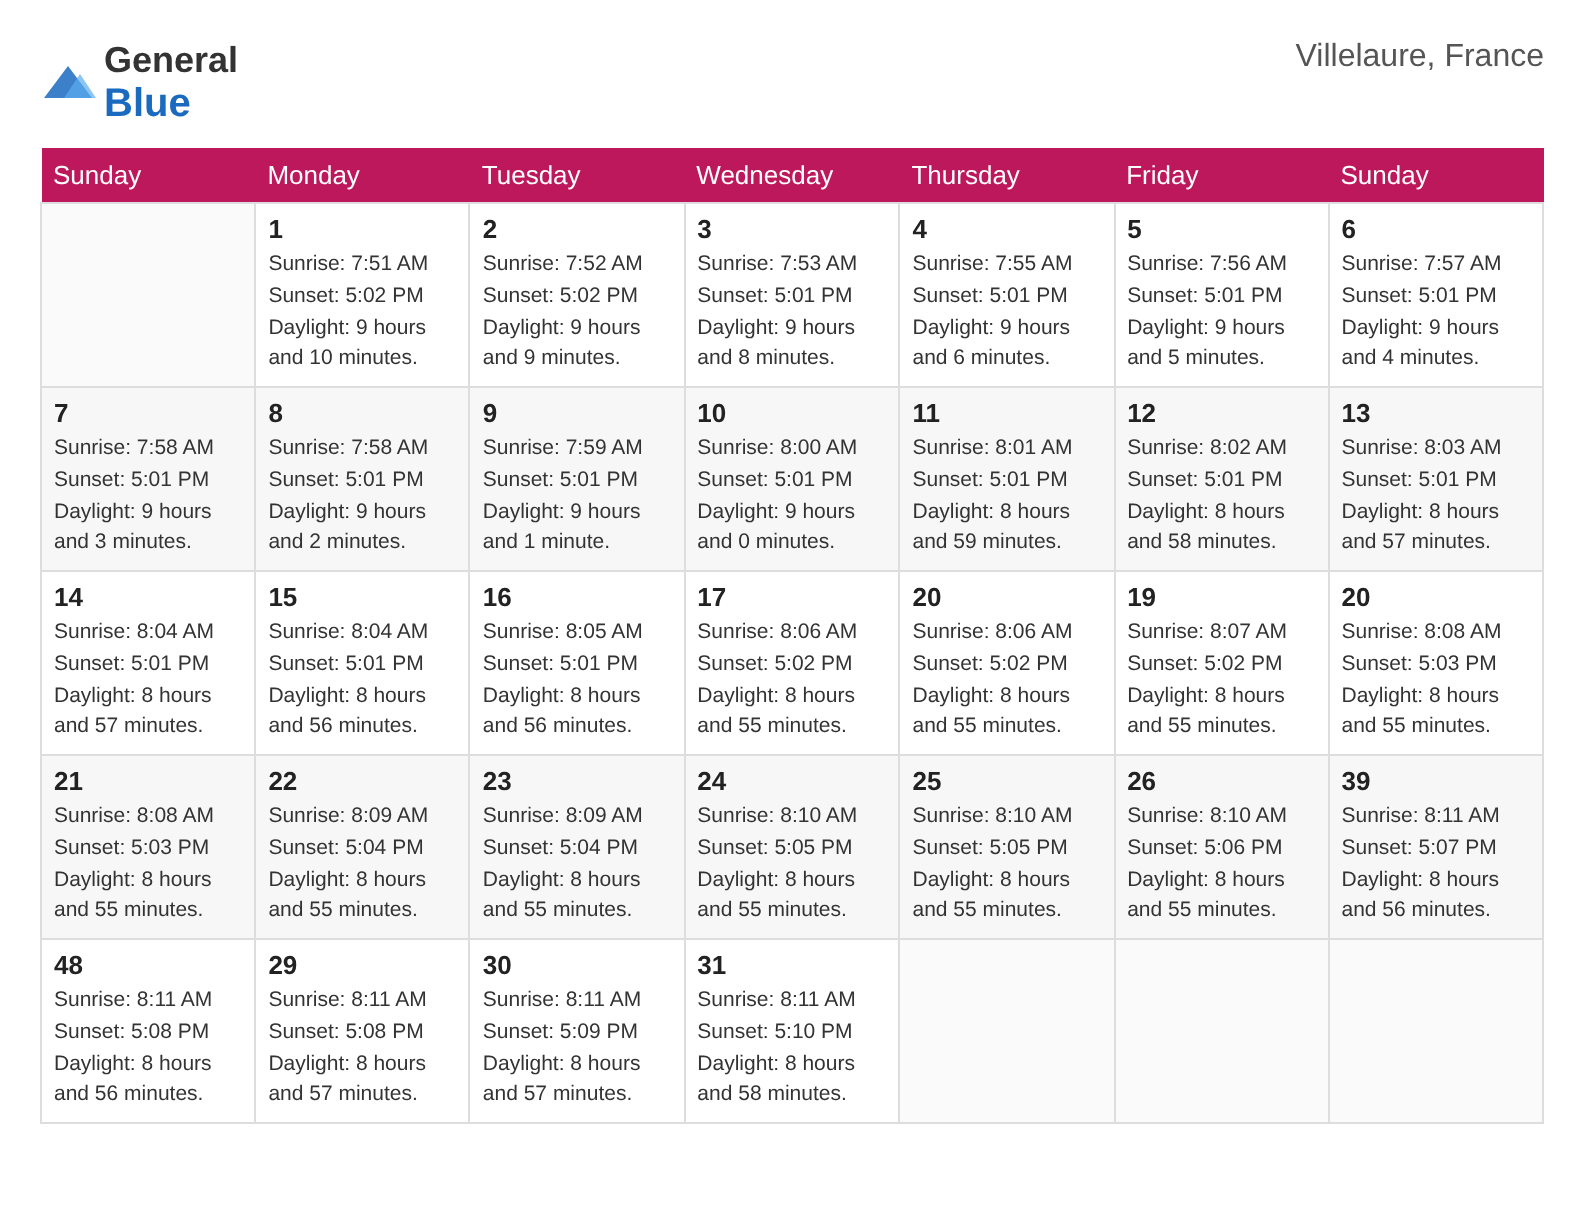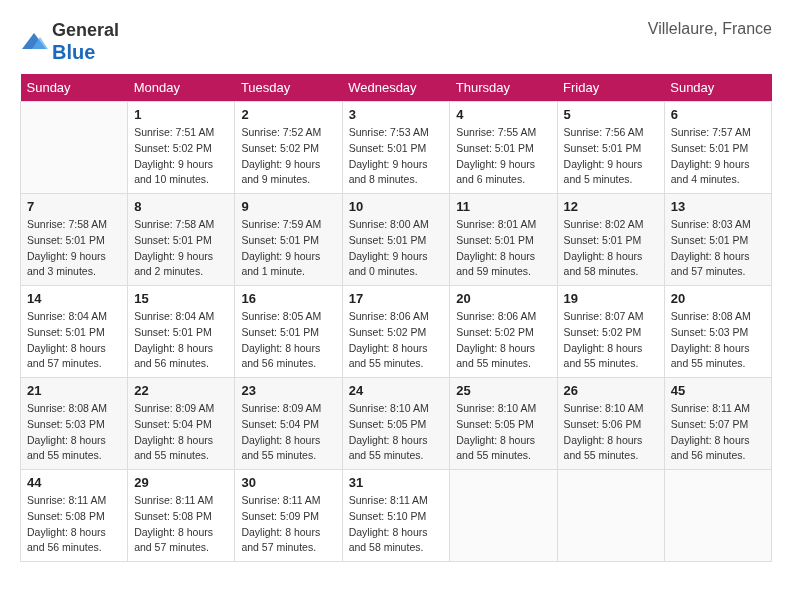--- a/index.html
+++ b/index.html
@@ -223,27 +223,27 @@
         </td>
         <td>
           <div class="day-num">25</div>
           <div class="day-info">Sunrise: 8:10 AM<br>Sunset: 5:05 PM<br>Daylight: 8 hours<br>and 55 minutes.</div>
         </td>
         <td>
           <div class="day-num">26</div>
           <div class="day-info">Sunrise: 8:10 AM<br>Sunset: 5:06 PM<br>Daylight: 8 hours<br>and 55 minutes.</div>
         </td>
         <td>
-          <div class="day-num">45</div>
+          <div class="day-num">39</div>
           <div class="day-info">Sunrise: 8:11 AM<br>Sunset: 5:07 PM<br>Daylight: 8 hours<br>and 56 minutes.</div>
         </td>
       </tr>
       <tr>
         <td>
-          <div class="day-num">44</div>
+          <div class="day-num">48</div>
           <div class="day-info">Sunrise: 8:11 AM<br>Sunset: 5:08 PM<br>Daylight: 8 hours<br>and 56 minutes.</div>
         </td>
         <td>
           <div class="day-num">29</div>
           <div class="day-info">Sunrise: 8:11 AM<br>Sunset: 5:08 PM<br>Daylight: 8 hours<br>and 57 minutes.</div>
         </td>
         <td>
           <div class="day-num">30</div>
           <div class="day-info">Sunrise: 8:11 AM<br>Sunset: 5:09 PM<br>Daylight: 8 hours<br>and 57 minutes.</div>
         </td>

